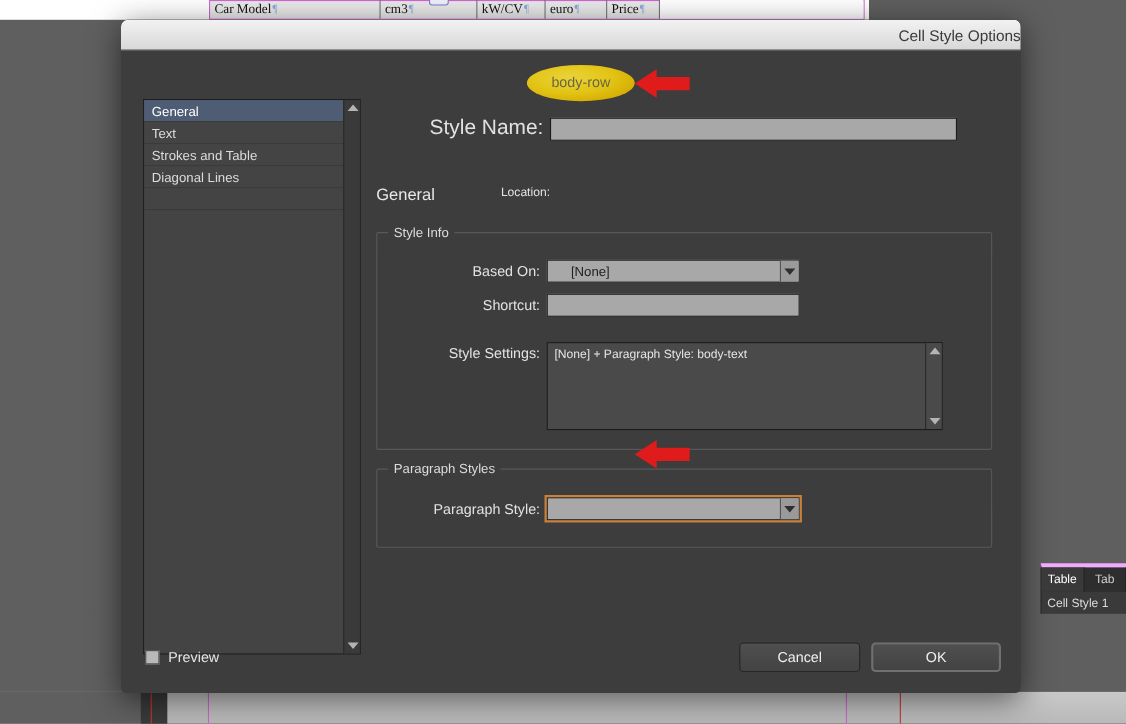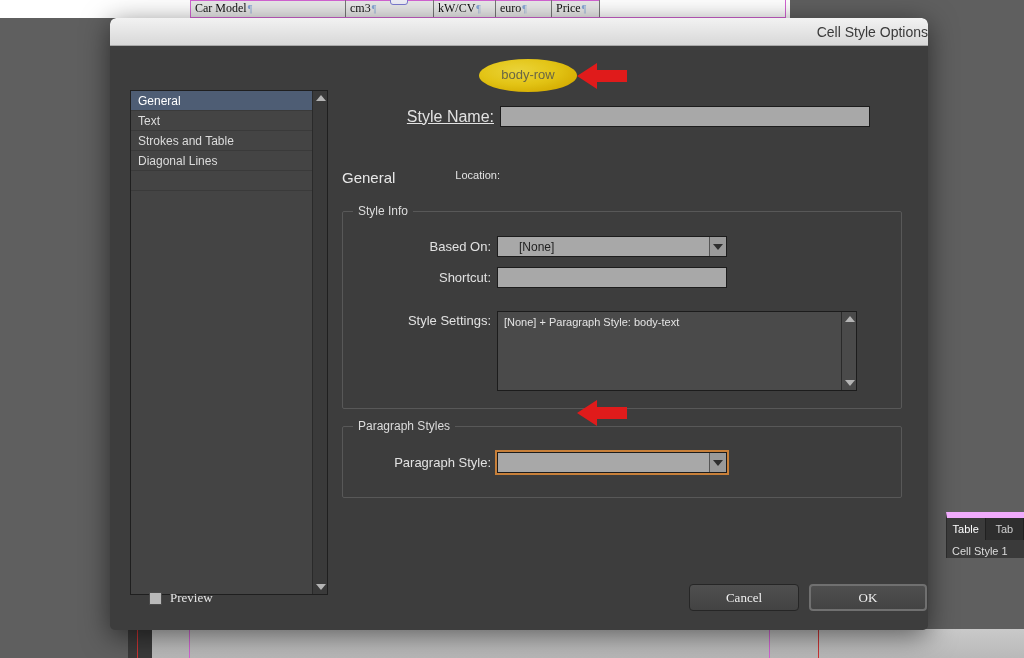--- a/index.html
+++ b/index.html
@@ -124,21 +124,21 @@
   .lbl.small { font-size:11px; }
 
   .field {
     background:#a8a8a8; border:1px solid #1c1c1c; height:21px;
   }
   .field-text {
     font-size:12px; color:#2a2a2a; line-height:19px; padding-left:5px;
   }
 
   .stylename-row { position:absolute; left:0; top:20px; width:100%; display:flex; align-items:center; }
-  .stylename-row .lbl { width:152px; font-size:16px;text-decoration:underline; }
+  .stylename-row .lbl { width:152px; font-size:19px; }
   .sn-field { margin-left:6px; width:370px; height:21px; background:#a8a8a8; border:1px solid #1c1c1c; }
 
   .location-row { position:absolute; left:0; top:55px; display:flex; align-items:center;margin-top:28px; }
   .location-row .lbl { width:158px; font-size:11px; }
 
   .general-head {
     position:absolute; left:0; top:83px;
     font-size:15px; color:#e8e8e8;
   }
 
@@ -190,21 +190,21 @@
     display:flex; align-items:center; justify-content:center;
     pointer-events:none;
   }
   .hl-ellipse .hl-text {
     font-size:13px; color:#6d6a46; white-space:nowrap;
     transform:translateY(-1px);
   }
   .arrow-red { position:absolute; pointer-events:none; }
 
   
-  .footer { position:absolute; left:17px; bottom:0; width:100%; height:56px;font-family:Liberation Serif, serif; }
+  .footer { position:absolute; left:0; bottom:0; width:100%; height:56px; }
   .preview-wrap {
     position:absolute; left:22px; top:16px; display:flex; align-items:center;
   }
   .checkbox {
     width:13px; height:13px; background:#b9b9b9;
     border:1px solid #4a4a4a;
   }
   .preview-label { margin-left:8px; font-size:13px; color:#e6e6e6; }
 
   .btn {
@@ -214,21 +214,21 @@
     border:1px solid #262626;
     display:flex; align-items:center; justify-content:center;
     font-size:13px; color:#f0f0f0;
   }
   #btn-cancel { right:146px; width:110px; }
   #btn-ok { right:18px; width:118px; border:2px solid #707070; }
 
   
   .panel-br {
     position:absolute; right:0; bottom:0; width:78px; height:46px;
-    background:#3a3a3a; border-top:6px solid #f0abfc; border-left:1px solid #2a2a2a;
+    background:#3a3a3a; border-top:4px solid #f0abfc; border-left:1px solid #2a2a2a;
   }
   .panel-tabs { display:flex; height:22px; background:#2e2e2e; }
   .panel-tab {
     flex:1; display:flex; align-items:center; justify-content:center;
     font-size:11px; color:#cfcfcf; border-right:1px solid #202020;
   }
   .panel-tab.active { background:#3a3a3a; color:#fff; }
   .panel-row {
     height:22px; display:flex; align-items:center; padding-left:5px;
     font-size:11px; color:#dcdcdc;

